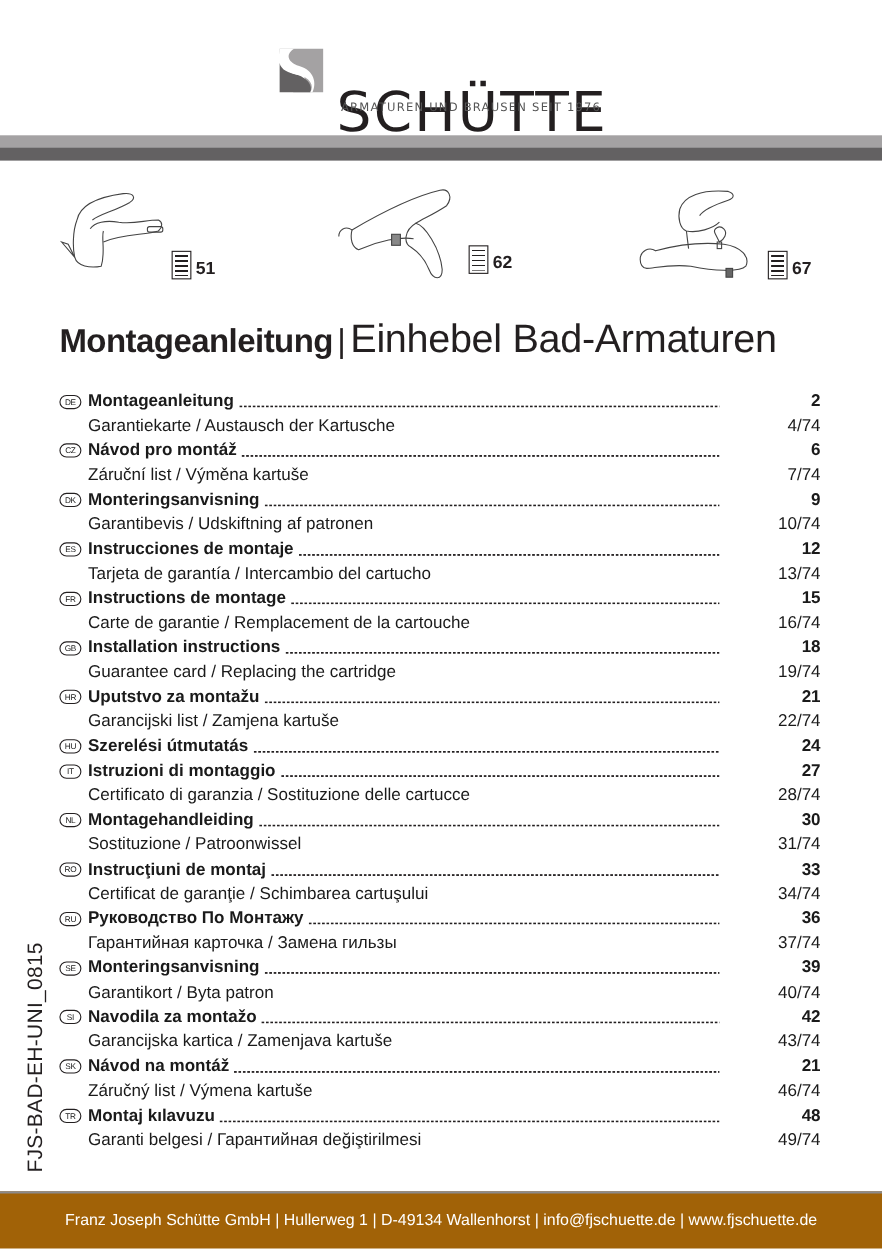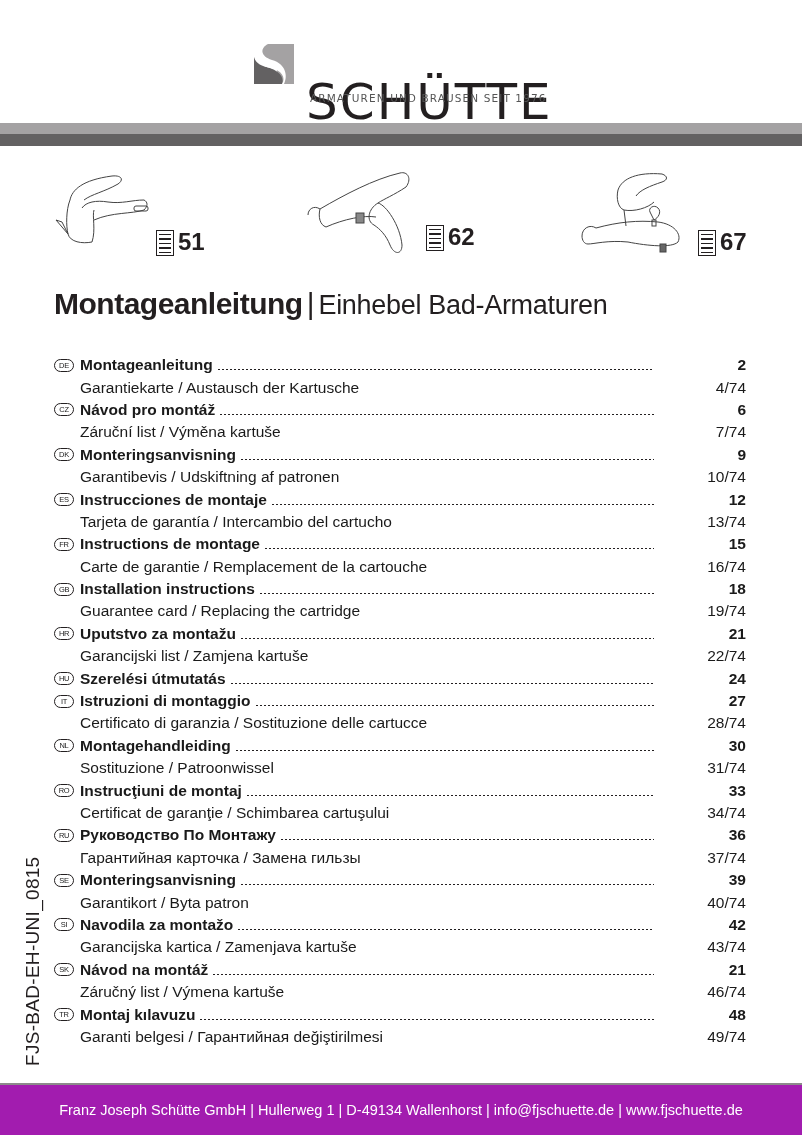--- a/index.html
+++ b/index.html
@@ -17,31 +17,31 @@
     position: absolute; left: 56px; top: 48px; font-size: 10.5px; letter-spacing: 1.1px; color: #555;
     font-family: "DejaVu Sans", sans-serif; white-space: nowrap;
   }
   .band-light { position: absolute; left: 0; top: 123px; width: 802px; height: 11px; background: #a4a2a3; }
   .band-dark { position: absolute; left: 0; top: 134px; width: 802px; height: 12px; background: #636162; }
 
   .product { position: absolute; }
   .product svg { display: block; }
   .prod-page {
     position: absolute; display: flex; align-items: flex-end; gap: 4px;
-    font-size: 24px; font-weight: 700; color: #231f20;
+    font-size: 16px; font-weight: 700; color: #231f20;
   }
   .doc-icon { width: 18px; height: 26px; border: 1.6px solid #231f20; box-sizing: border-box; position: relative; background:
     repeating-linear-gradient(to bottom, transparent 0 3px, #231f20 3px 4.5px); background-clip: content-box; padding: 2px; }
 
   .title {
     position: absolute; left: 54px; top: 287px; font-size: 30px; white-space: nowrap; color: #231f20;
   }
   .title .t-bold { font-weight: 700; letter-spacing: -0.5px; }
   .title .t-sep { font-weight: 400; margin: 0 4px; }
-  .title .t-reg { font-weight: 400; font-size: 27px; letter-spacing: -0.3px; }
+  .title .t-reg { font-weight: 400; font-size: 36px; letter-spacing: -0.3px; }
 
   .toc { position: absolute; left: 54px; top: 354px; width: 692px; }
   .toc-row { height: 22.4px; display: flex; align-items: center; position: relative; font-size: 15.5px; }
   .badge {
     width: 20px; height: 13px; border: 1.3px solid #231f20; border-radius: 8px; box-sizing: border-box;
     font-size: 7.5px; font-weight: 400; display: flex; align-items: center; justify-content: center;
     margin-right: 6px; flex: 0 0 auto; letter-spacing: -0.3px;
   }
   .main-label { font-weight: 700; white-space: nowrap; }
   .leader {
@@ -53,21 +53,21 @@
   .page-main { position: absolute; right: 0; font-weight: 700; }
   .sub-label { padding-left: 26px; white-space: nowrap; text-align: center; }
   .page-sub { position: absolute; right: 0; }
 
   .side-code {
     position: absolute; left: 22px; top: 1066px; transform-origin: left top; transform: rotate(-90deg);
     font-size: 19px; color: #231f20; white-space: nowrap; letter-spacing: 0.3px;
   }
 
   .footer {
-    position: absolute; left: 0; top: 1083px; width: 802px; height: 50px; background: #a21caf;
+    position: absolute; left: 0; top: 1083px; width: 802px; height: 50px; background: #a16207;
     border-top: 2px solid #8c8a8b;
     color: #ffffff; font-size: 14.5px; display: flex; align-items: center; justify-content: center; white-space: nowrap;
   }
 </style>
 </head>
 <body>
 
 <div class="logo">
   <svg class="logo-mark" viewBox="0 0 40 40" width="40" height="40">
     <path d="M0 0 H40 V40 H12 C28 34 26 22 12 18 C4 15 0 10 0 0 Z" fill="#a4a2a3"></path>

